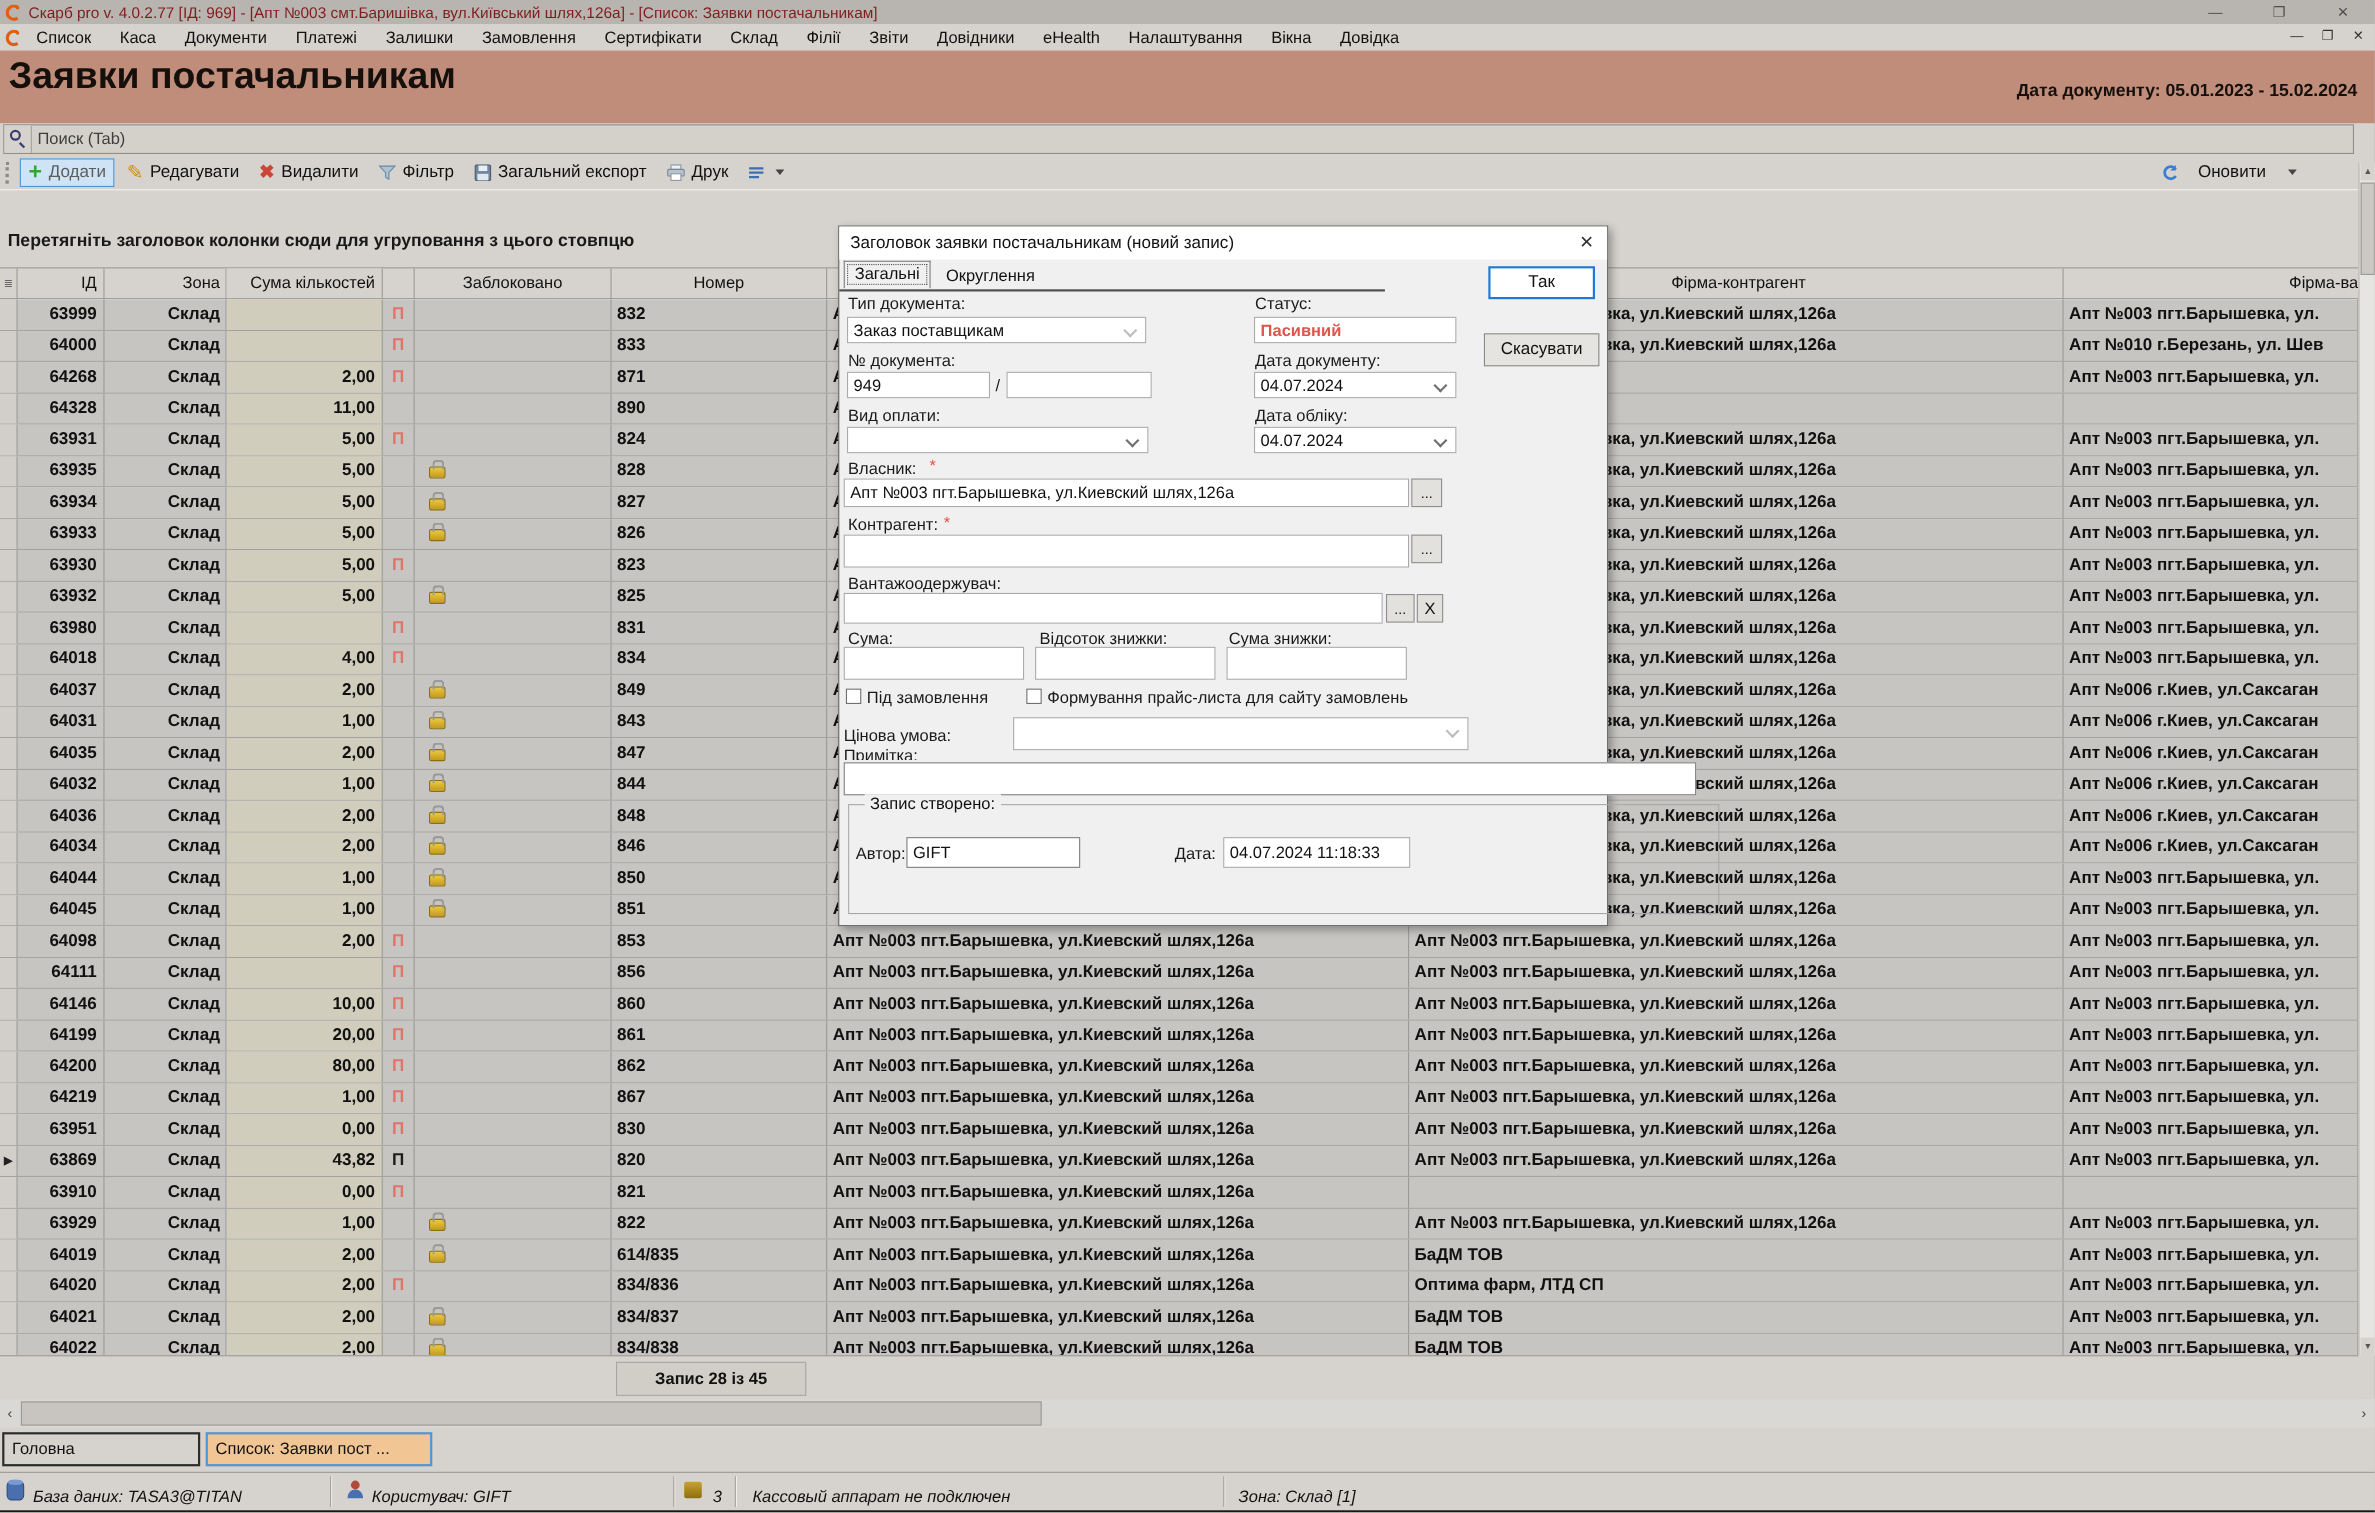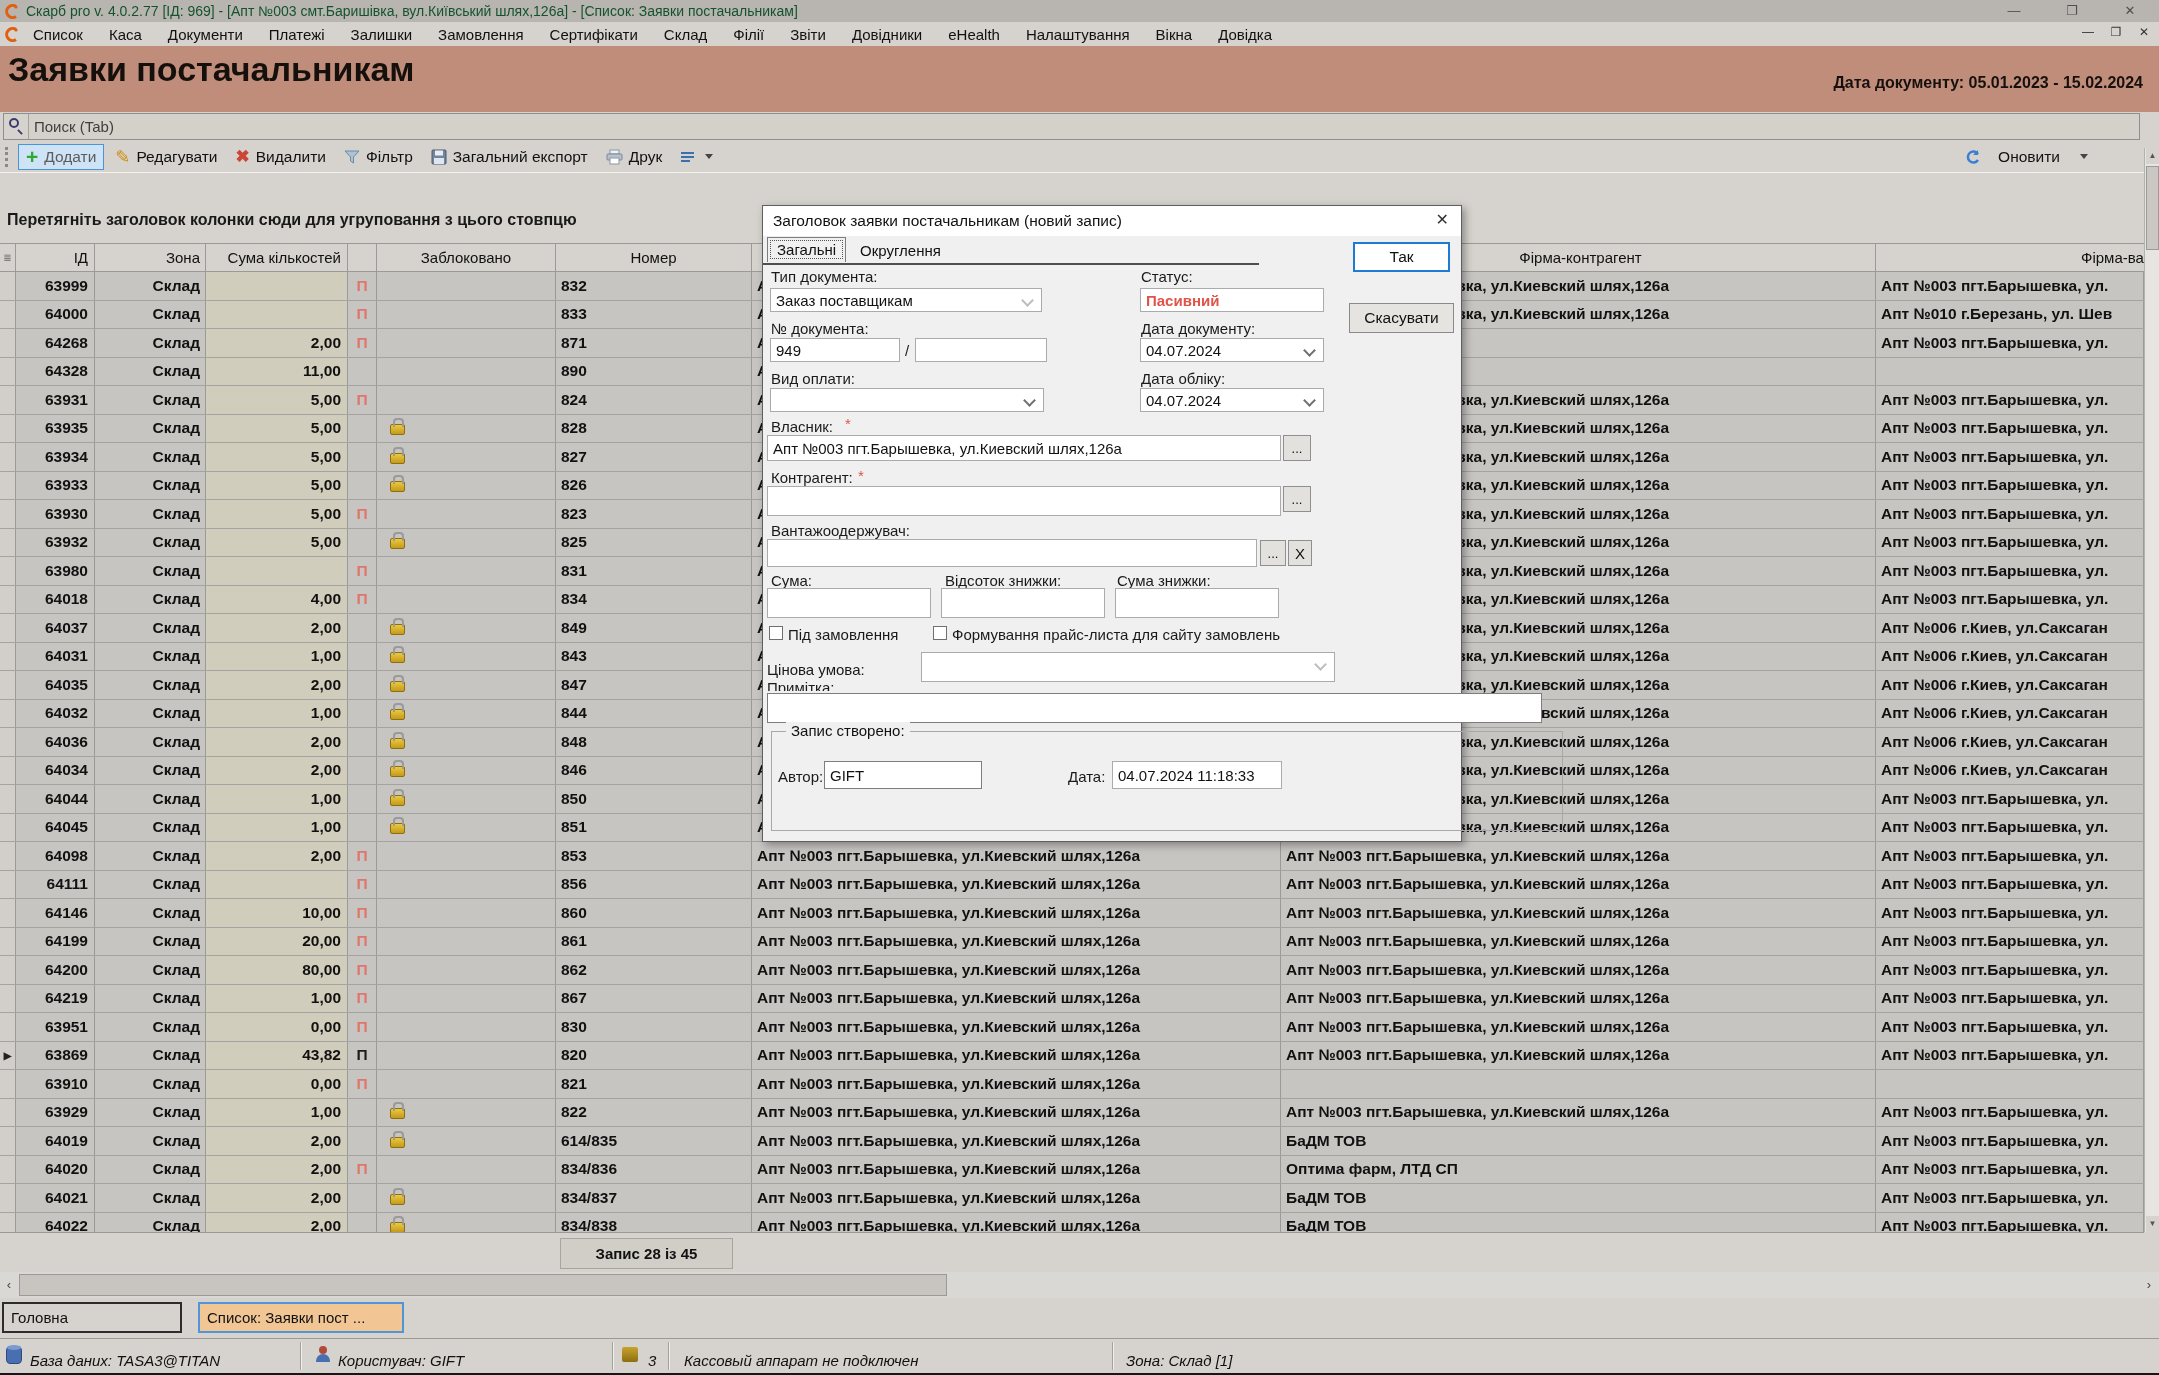--- a/index.html
+++ b/index.html
@@ -4,21 +4,21 @@
 <style>
   * { margin:0; padding:0; box-sizing:border-box; }
   body { background:#888; }
   #app{ position:relative; width:2159px; height:1375px; background:#d6d3ce;
         font-family:"Liberation Sans",sans-serif; overflow:hidden; color:#111;}
   .abs{ position:absolute; }
 
   
   .titlebar{ left:0; top:0; width:2159px; height:22px; background:#b8b5b1;
              display:flex; align-items:center; }
-  .titlebar .ttl{ color:#14532d; font-size:14px; margin-left:6px; white-space:nowrap;}
+  .titlebar .ttl{ color:#7f1d1d; font-size:14px; margin-left:6px; white-space:nowrap;}
   .logo{ width:15px; height:15px; margin-left:5px; display:inline-block; }
   .win-btns{ position:absolute; right:0; top:0; height:22px; display:flex; }
   .wbtn{ width:58px; text-align:center; line-height:21px; color:#4f4f4f; font-size:13px; }
 
   
   .menubar{ left:0; top:22px; width:2159px; height:24px; background:#d6d3ce;
             display:flex; align-items:center; font-size:15px; }
   #menu-items{ display:flex; }
   #menu-items .mitem{ padding:0 13px; white-space:nowrap; }
   .mdi-btns{ position:absolute; right:6px; top:25px; display:flex; gap:10px; }
@@ -88,21 +88,21 @@
   
   .vscroll{ left:2144px; top:148px; width:15px; height:1084px; background:#e7e5e1; border-left:1px solid #b5b2ae;}
   .varrow{ position:absolute; left:1px; width:13px; height:16px; background:#d6d3ce; color:#555;
            font-size:8px; text-align:center; line-height:16px;}
   .vthumb{ position:absolute; left:1px; top:18px; width:13px; height:84px; background:#cbc8c3; border:1px solid #9a9a98;}
   .hscroll{ left:0; top:1272px; width:2159px; height:26px; background:#dad8d4; display:flex; align-items:center;}
   .harrow{ width:18px; height:24px; color:#444; font-size:13px; text-align:center; line-height:23px;}
   .hthumb{ position:absolute; left:19px; top:2px; width:928px; height:22px; background:#c8c5c0; border:1px solid #9a9a98;}
 
   
-  .tabsrow{ left:0; top:1298px; width:2159px; height:40px; background:#d6d3ce; display:flex; gap:16px; padding:4px 0 0 2px;}
+  .tabsrow{ left:0; top:1298px; width:2159px; height:40px; background:#d6d3ce; display:flex; gap:5px; padding:4px 0 0 2px;}
   .btab{ height:31px; font-size:15px; display:flex; align-items:center; padding-left:7px; white-space:nowrap;}
   #tab-home{ width:180px; border:2px solid #2c2c2c; background:#d6d3ce;}
   #tab-list{ width:206px; border:2px solid #4d96d9; background:#f2c694;}
 
   
   .statusbar{ left:0; top:1338px; width:2159px; height:35px; background:#d6d3ce; border-top:1px solid #9d9a96; font-size:15px;}
   .statusbar .s{ position:absolute; top:13px; white-space:nowrap;font-style:italic;}
   .ssep{ position:absolute; top:3px; width:2px; height:28px; border-left:1px solid #a5a29d; border-right:1px solid #f0eeea;}
   .dbicon{ position:absolute; left:6px; top:7px; width:16px; height:18px; background:#4a6fb0; border-radius:4px/5px; border:1px solid #2c4a80;}
   .dbicon::before{ content:""; position:absolute; left:0px; top:-2px; width:14px; height:5px; background:#7a9ad0; border-radius:50%;}

